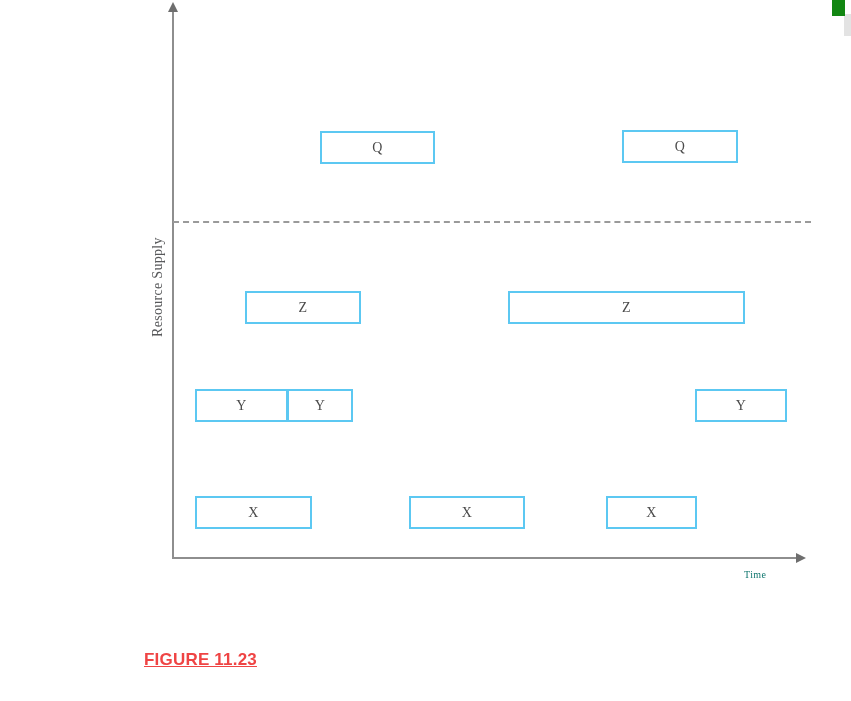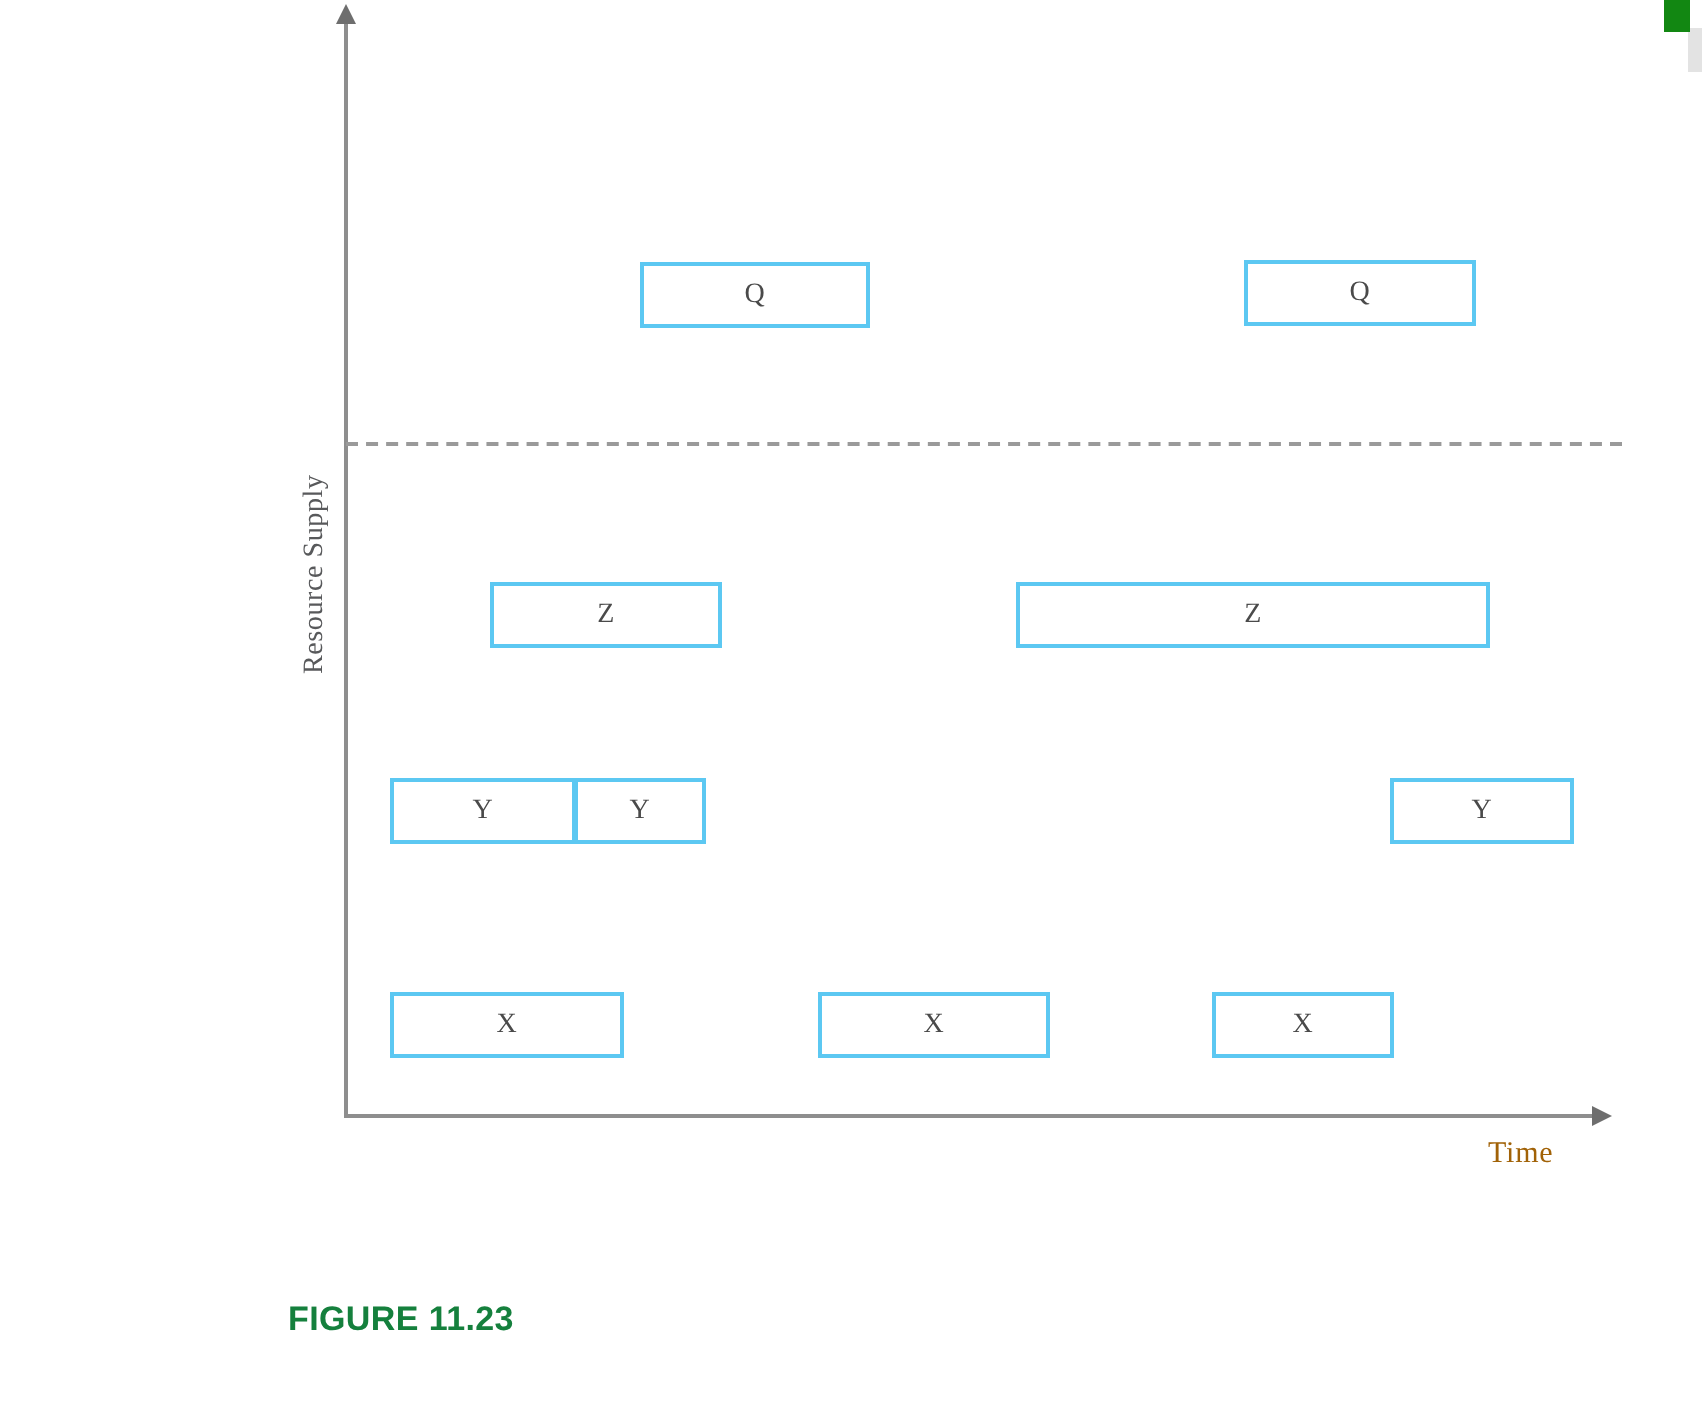--- a/index.html
+++ b/index.html
@@ -86,22 +86,22 @@
     white-space: nowrap;
     display: flex;
     align-items: center;
     justify-content: center;
   }
   #x-axis-title {
     position: absolute;
     left: 744px;
     top: 569px;
     font-family: "Liberation Serif", serif;
-    font-size: 15px;
-    color: #a16207;
+    font-size: 10px;
+    color: #0f766e;
     letter-spacing: 0.4px;
   }
 
   
   .resource-block {
     position: absolute;
     box-sizing: border-box;
     border: 2px solid #5cc8f2;
     background: #ffffff;
     display: flex;
@@ -114,22 +114,23 @@
   }
 
   
   #figure-caption {
     position: absolute;
     left: 144px;
     top: 650px;
     font-family: "Liberation Sans", sans-serif;
     font-size: 17px;
     font-weight: bold;
-    color: #15803d;
+    color: #ef4444;
     letter-spacing: 0.2px;
+    text-decoration: underline;
   }
 
   
   #corner-gray-panel {
     position: absolute;
     left: 844px;
     top: 14px;
     width: 7px;
     height: 22px;
     background: #e3e3e3;

